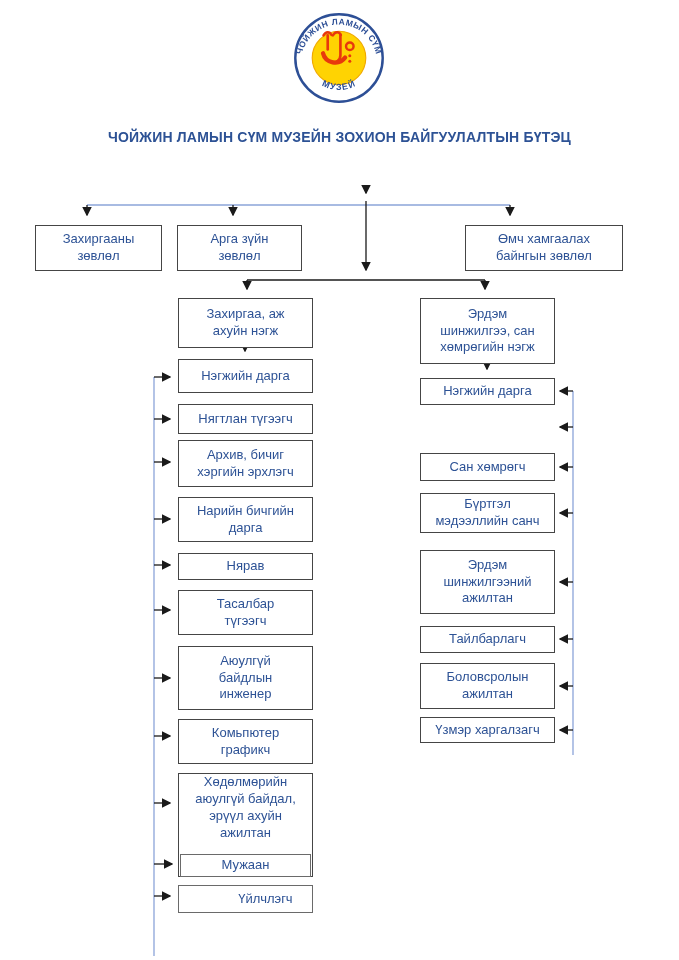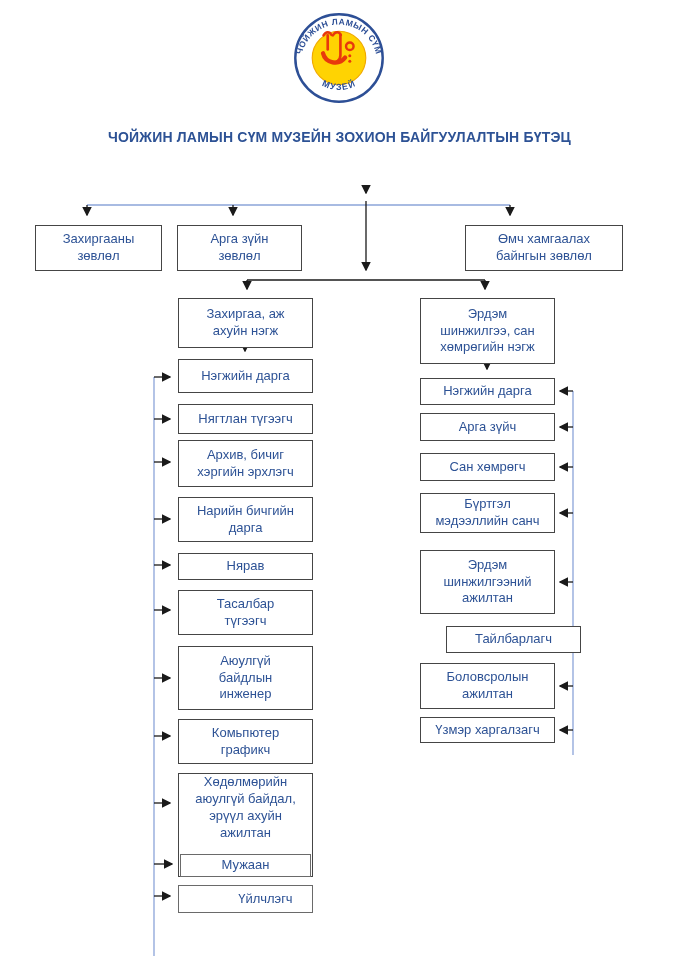--- a/index.html
+++ b/index.html
@@ -131,25 +131,24 @@
   <div class="node" style="left:178px;top:719px;width:135px;height:45px;">Комьпютер
 графикч</div>
   <div class="node top-align" style="left:178px;top:773px;width:135px;height:104px;">Хөдөлмөрийн
 аюулгүй байдал,
 эрүүл ахуйн
 ажилтан</div>
   <div class="node" style="left:180px;top:854px;width:131px;height:23px;border-color:#6a6a6a;">Мужаан</div>
   <div class="node" style="left:178px;top:885px;width:135px;height:28px;border-color:#6a6a6a;padding-left:40px;">Үйлчлэгч</div>
 
   <div class="node" style="left:420px;top:378px;width:135px;height:27px;">Нэгжийн дарга</div>
-  <div class="node" style="left:420px;top:413px;width:135px;height:28px;">Арга зүйч</div>
   <div class="node" style="left:420px;top:453px;width:135px;height:28px;">Сан хөмрөгч</div>
   <div class="node" style="left:420px;top:493px;width:135px;height:40px;">Бүртгэл
 мэдээллийн санч</div>
   <div class="node" style="left:420px;top:550px;width:135px;height:64px;">Эрдэм
 шинжилгээний
 ажилтан</div>
-  <div class="node" style="left:420px;top:626px;width:135px;height:27px;margin-left:26px;">Тайлбарлагч</div>
+  <div class="node" style="left:420px;top:626px;width:135px;height:27px;">Тайлбарлагч</div>
   <div class="node" style="left:420px;top:663px;width:135px;height:46px;">Боловсролын
 ажилтан</div>
   <div class="node" style="left:420px;top:717px;width:135px;height:26px;">Үзмэр харгалзагч</div>
 
 </div>
 
 </body></html>

